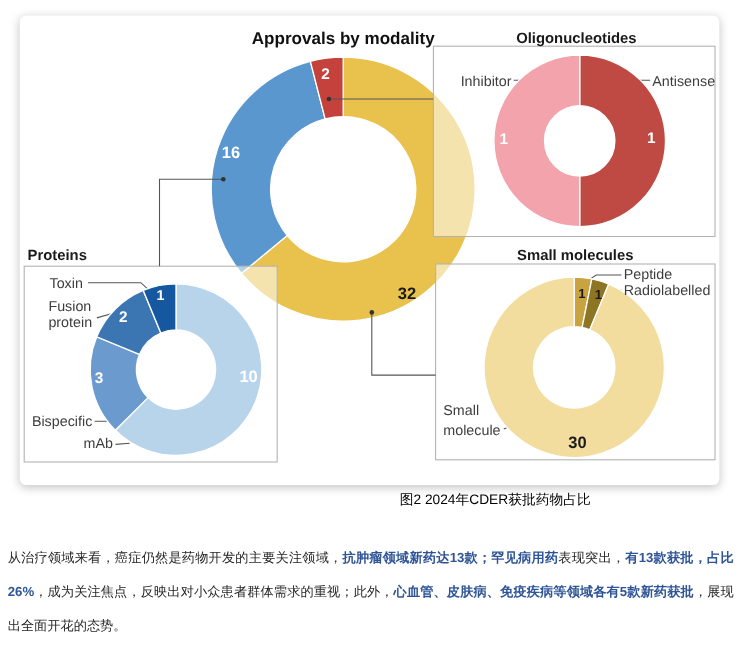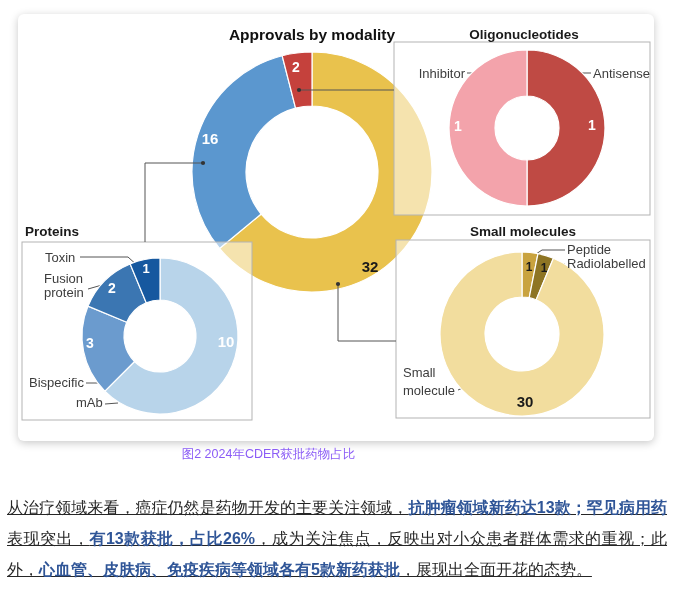--- a/index.html
+++ b/index.html
@@ -13,26 +13,26 @@
     box-shadow:0 2px 9px rgba(0,0,0,0.22);
   }
   .figure-card svg{position:absolute;left:0;top:0;}
   .box{fill:#ffffff;fill-opacity:0.55;stroke:#b3b3b3;stroke-width:1;}
   .lead{stroke:#555;stroke-width:1;fill:none;}
   .dot{fill:#333;}
   .t-title{font:bold 15.5px "Liberation Sans",sans-serif;fill:#111;}
   .t-boxtitle{font:bold 13.5px "Liberation Sans",sans-serif;fill:#1a1a1a;}
   .t-label{font:13px "Liberation Sans",sans-serif;fill:#3d3d3d;}
   .caption{
-    position:absolute;top:446px;left:0;width:537px;text-align:center;
-    font-size:12.5px;color:#8b5cf6;
+    position:absolute;top:446px;left:0;width:537px;text-align:right;
+    font-size:12.5px;color:#000000;
   }
   .body-text{
     position:absolute;top:492px;left:7px;width:660px;margin:0;
-    font-size:16px;line-height:31px;text-align:justify;color:#262626;text-decoration:underline;
+    font-size:12px;line-height:31px;text-align:justify;color:#262626;
   }
   .body-text .hl{color:#2f5597;font-weight:bold;}
 </style>
 </head>
 <body>
 
 <div class="figure-card">
   <svg width="636" height="427" viewBox="0 0 636 427">
 
     <g id="donut-main">

